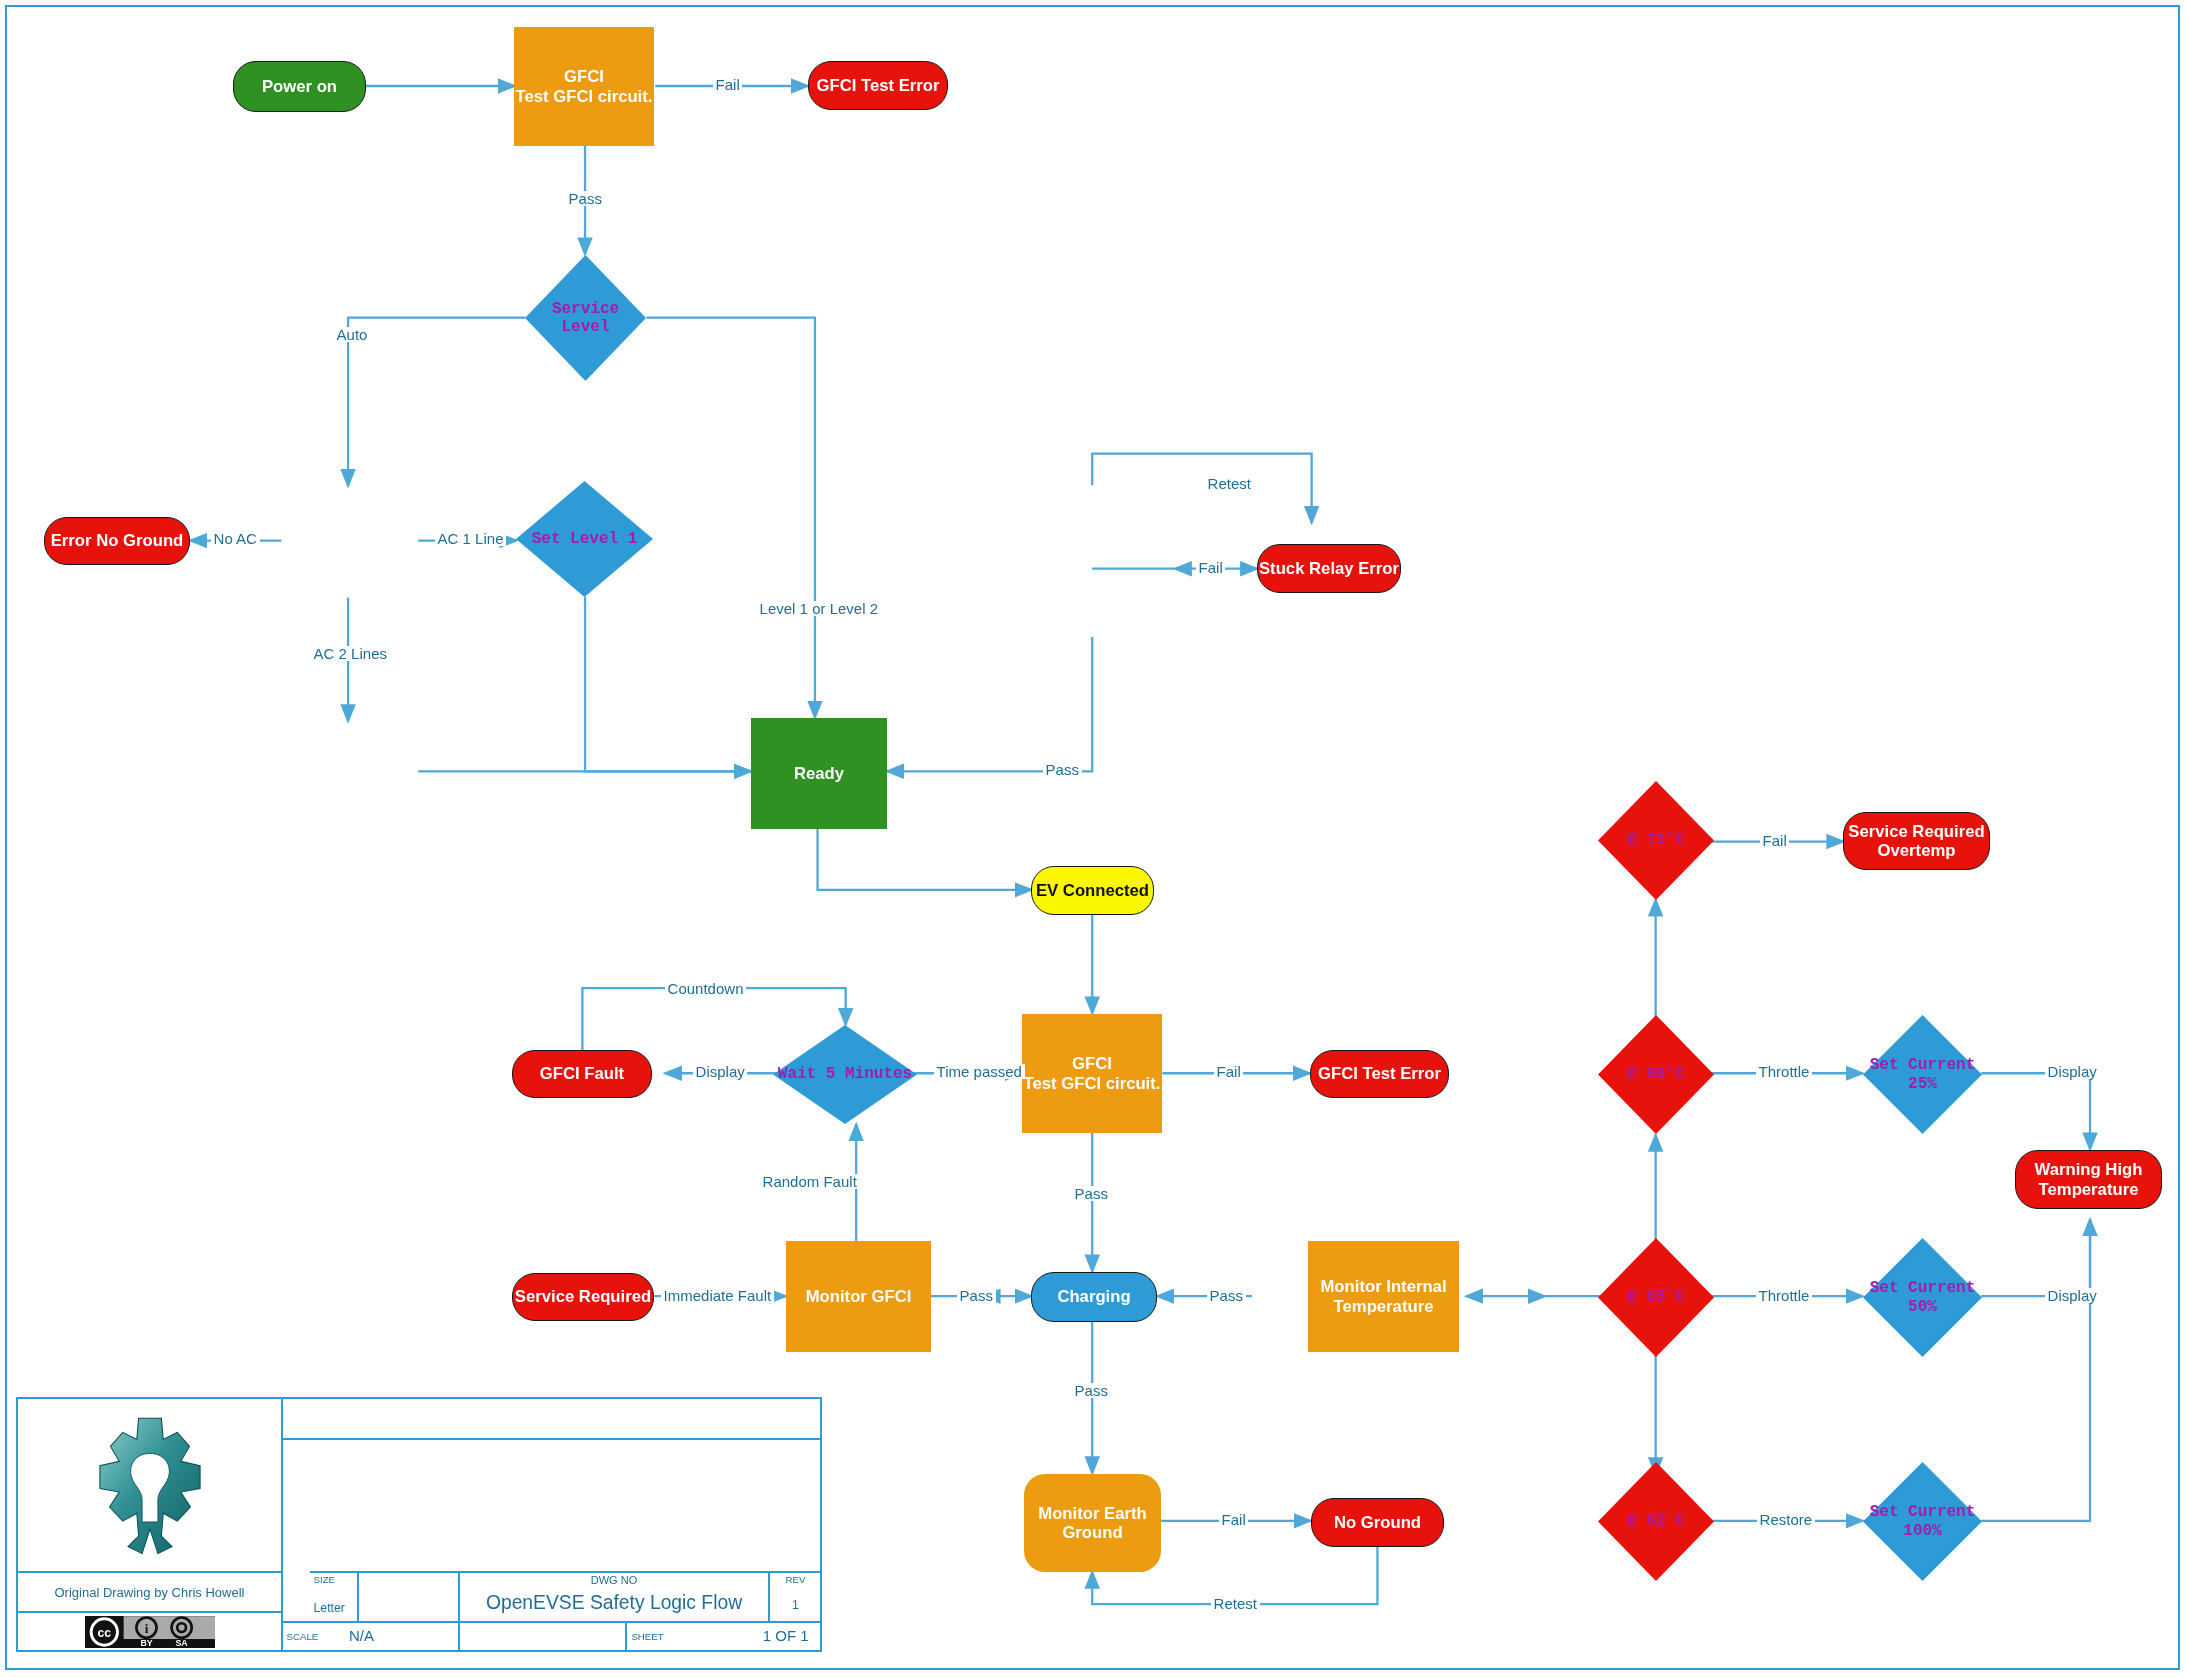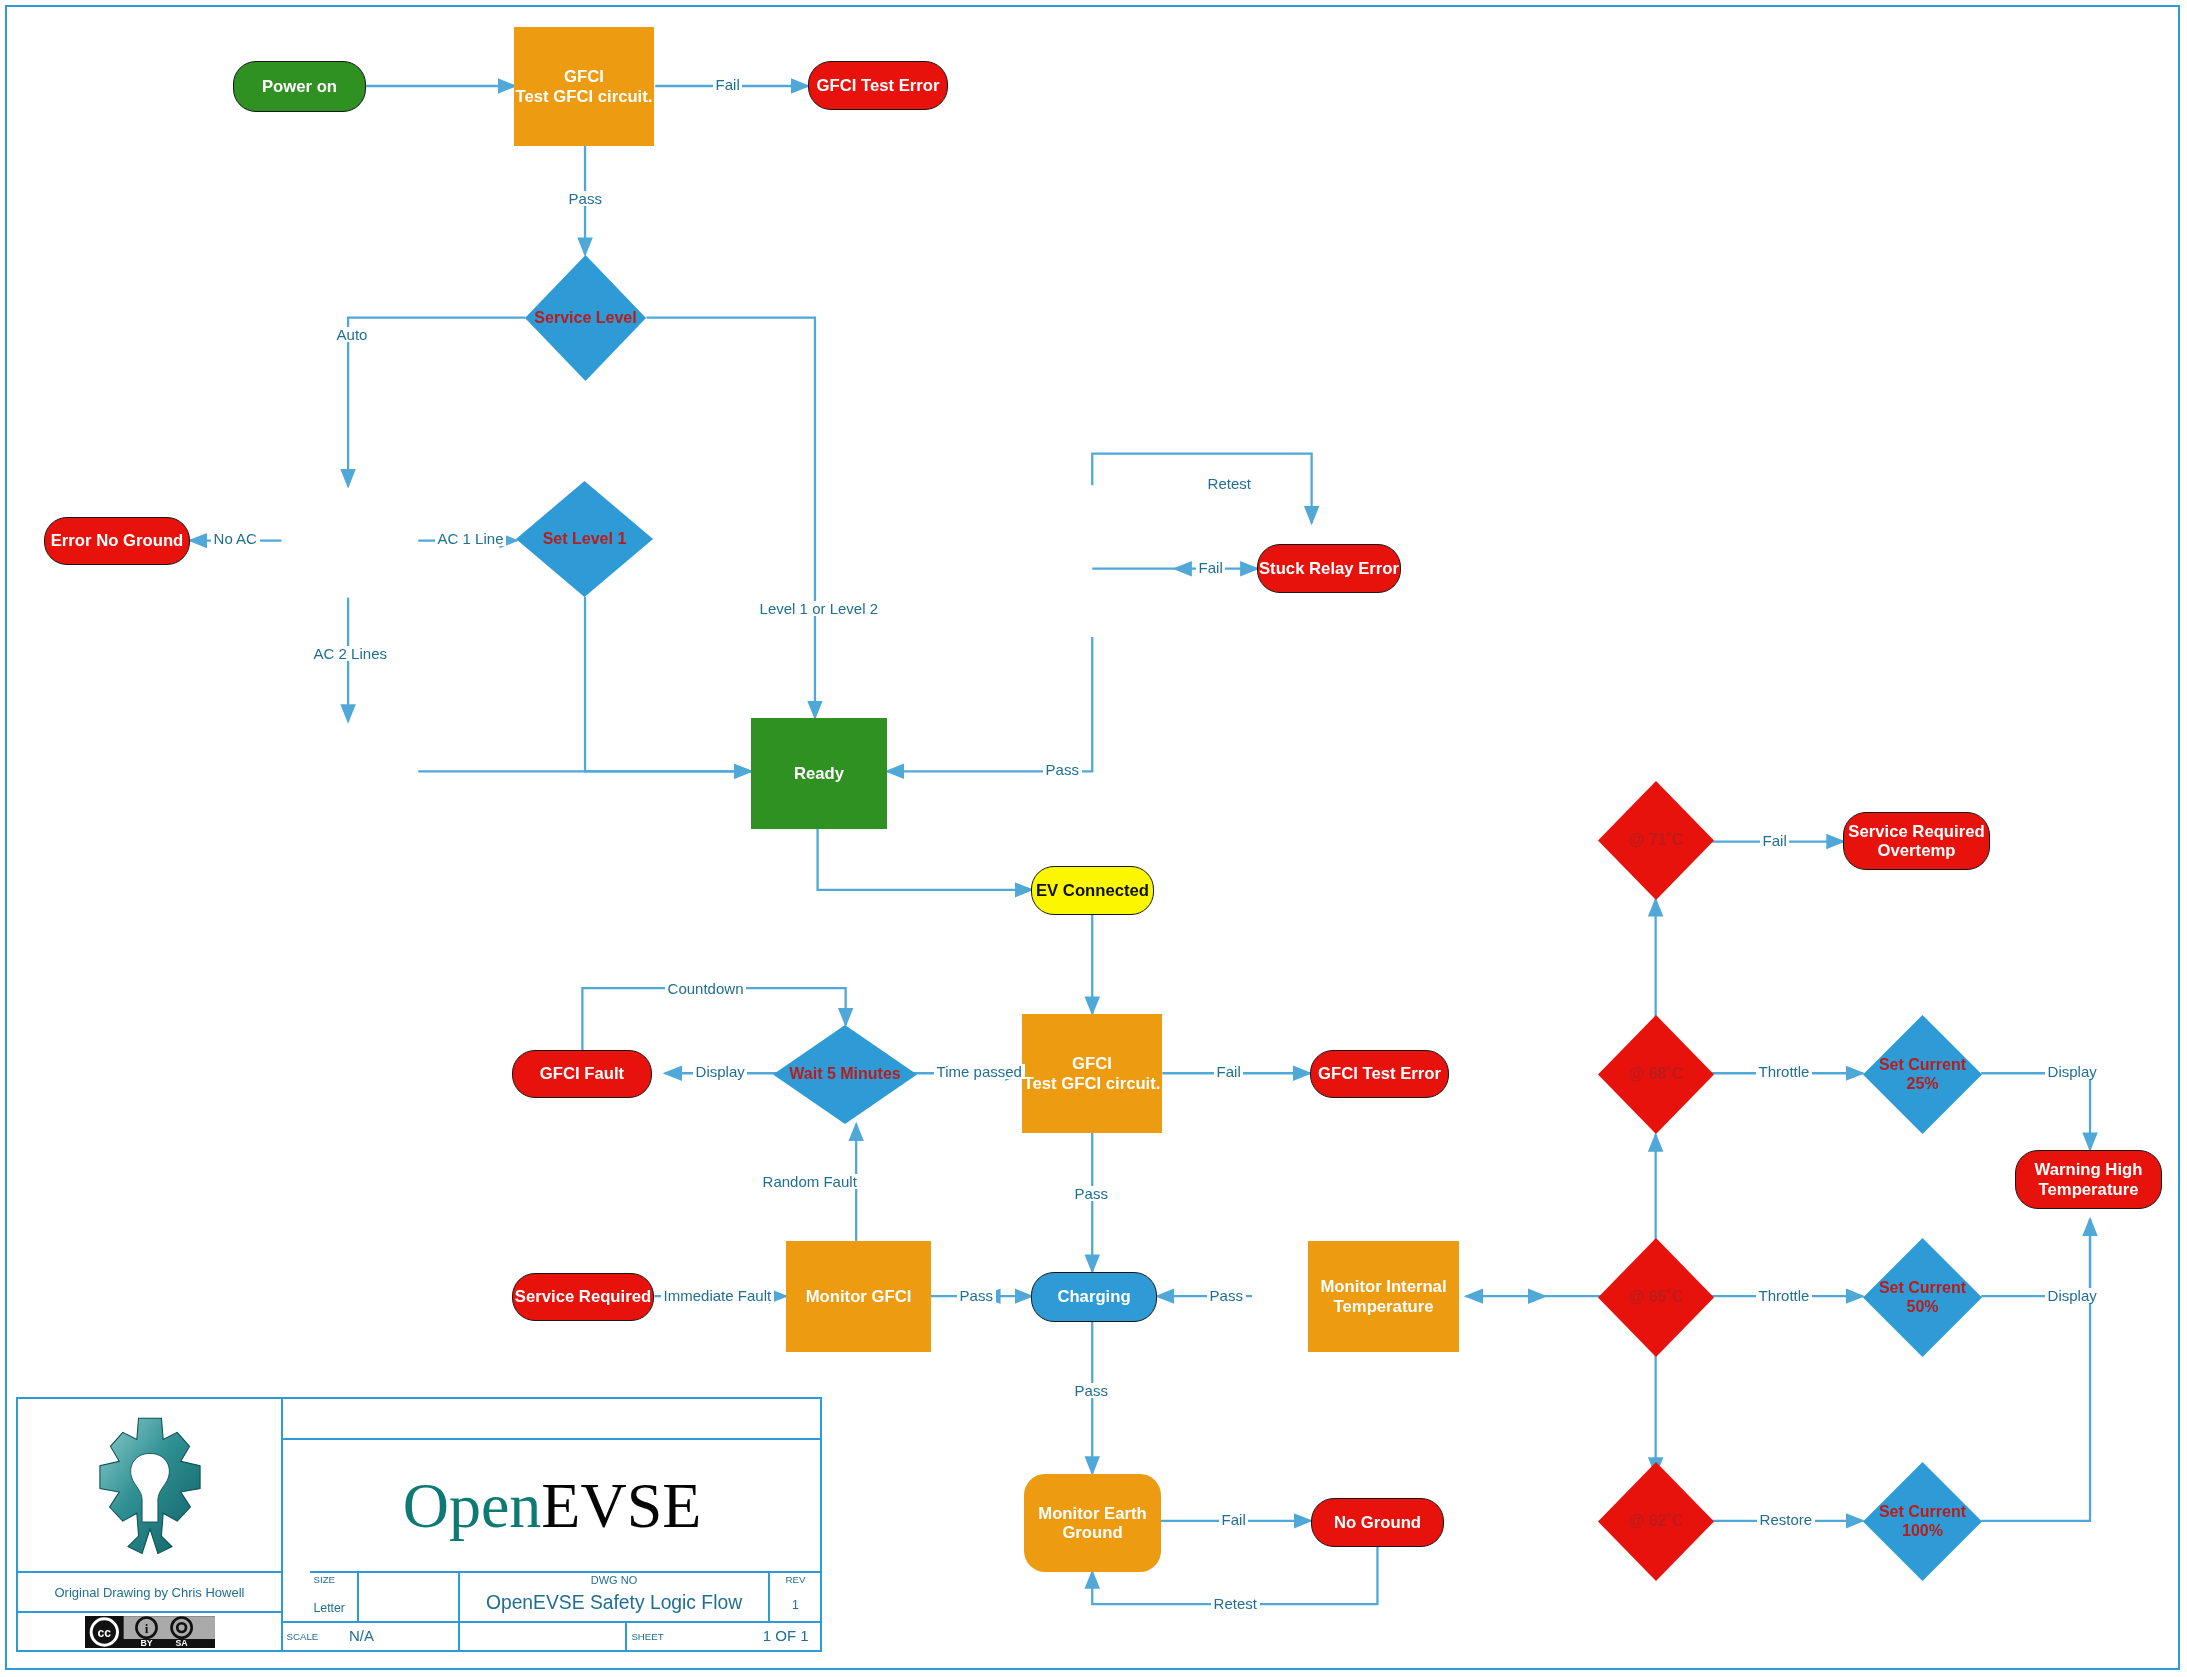--- a/index.html
+++ b/index.html
@@ -33,21 +33,21 @@
   .pill .lbl{color:#ffffff;font-size:16.7px;}
   .pill.yellow .lbl{color:#111111;}
 
   
   .dia{}
   .dia .shape{position:absolute;left:0;top:0;width:100%;height:100%;
     -webkit-clip-path:polygon(50% 0,100% 50%,50% 100%,0 50%);
             clip-path:polygon(50% 0,100% 50%,50% 100%,0 50%);}
   .dia.blue .shape{background:#2E9BD6;}
   .dia.red .shape{background:#E8120C;}
-  .dia .lbl{color:#b91c1c;font-size:16px;}
+  .dia .lbl{color:#a21caf;font-size:16px;font-family:Liberation Mono, monospace;}
 
   .edge-label{position:absolute;color:#1F6E93;font-size:15px;
     white-space:nowrap;background:#ffffff;padding:0 2.6px;line-height:1;}
 
   
   #titleblock{position:absolute;left:16px;top:1397px;width:806px;height:255px;
     border:2.6px solid #2E9BD6;box-sizing:border-box;background:#fff;}
   #tb-logo{position:absolute;left:0;top:0;width:265px;height:172px;
     border-right:2.6px solid #2E9BD6;box-sizing:border-box;
     display:flex;align-items:center;justify-content:center;}
@@ -370,25 +370,20 @@
              L121,107 L106,123 L90,114 L88,140 L100,152 L84,160 L75,132 L66,160
              L50,152 L62,140 L60,114 L44,123 L29,107 L40,90 L18,86 L18,60 L40,55
              L30,38 L44,22 L60,30 Z"></path>
         <path fill="#ffffff" stroke="#0B4E52" stroke-width="1" d="M75,46 C92,46 100,60 96,73 C93,83 84,88 84,99 L84,124 L66,124 L66,99
              C66,88 57,83 54,73 C50,60 58,46 75,46 Z"></path>
       </svg>
     </div>
 
     <div id="tb-brandTop"></div>
 
-    <div id="tb-brand">
-      <div class="txt">
-        <span class="open">Open</span><span class="evse">EVSE</span>
-      </div>
-    </div>
 
     <div id="tb-author">
       <span class="txt">Original Drawing by Chris Howell</span>
     </div>
 
     <div id="tb-cc">
       <div id="cc-badge">
         <svg width="130" height="32" viewBox="0 0 148 36">
           <rect x="0" y="0" width="148" height="36" fill="#111111"></rect>
           <rect x="44" y="0" width="104" height="26" fill="#AAAAAA"></rect>

